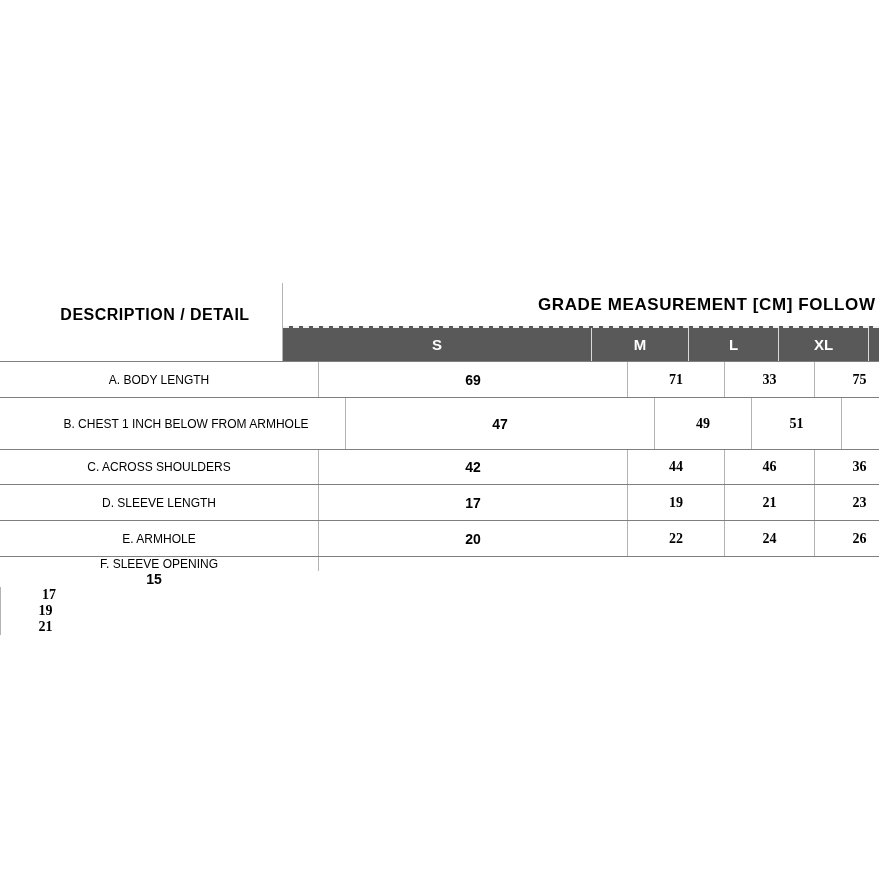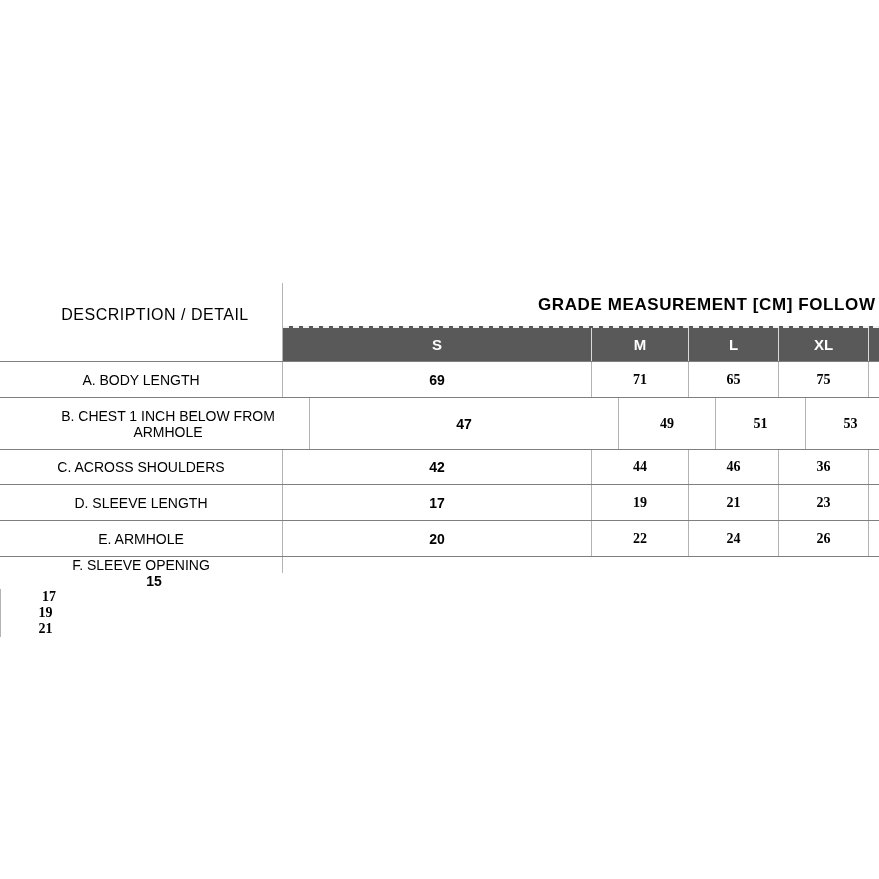--- a/index.html
+++ b/index.html
@@ -29,21 +29,21 @@
     width: 283px;
     flex: none;
     box-sizing: border-box;
     border-right: 1px solid #b3b3b3;
     display: flex;
     align-items: center;
     justify-content: center;
     text-align: center;
   }
   .desc-header-cell .desc-text {
-    font-weight: normal;
+    font-weight: bold;
     font-size: 16px;
     letter-spacing: 0.5px;
     padding-bottom: 14px;
     margin-left: 28px;
   }
   .header-right {
     width: 596px;
     flex: none;
     display: flex;
     flex-direction: column;
@@ -75,23 +75,23 @@
     color: #ffffff;
     font-weight: bold;
     font-size: 15px;
   }
   .size-cell + .size-cell, .band-filler { border-left: 1px solid #d9d9d9; }
   .band-filler { box-sizing: border-box; }
 
   
   .data-row { border-top: 1px solid #7f7f7f; }
   .data-row .desc-col {
-    font-size: 14px;
+    font-size: 12px;
     padding: 0 20px;
-    width: 283px;
+    width: 319px;
     box-sizing: border-box;
   }
   .val-cell {
     box-sizing: border-box;
     display: flex;
     align-items: center;
     justify-content: center;
     font-weight: bold;
     font-size: 14px;
   }
@@ -129,21 +129,21 @@
         <div class="size-cell w-xl">XL</div>
         <div class="band-filler w-cut"></div>
       </div>
     </div>
   </div>
 
   <div class="row data-row h-a">
     <div class="desc-col">A. BODY LENGTH</div>
     <div class="val-cell w-s">69</div>
     <div class="val-cell w-m">71</div>
-    <div class="val-cell w-l">65</div>
+    <div class="val-cell w-l">33</div>
     <div class="val-cell w-xl">75</div>
     <div class="row-filler w-cut"></div>
   </div>
 
   <div class="row data-row h-b">
     <div class="desc-col">B. CHEST 1 INCH BELOW FROM ARMHOLE</div>
     <div class="val-cell w-s">47</div>
     <div class="val-cell w-m">49</div>
     <div class="val-cell w-l">51</div>
     <div class="val-cell w-xl">53</div>

